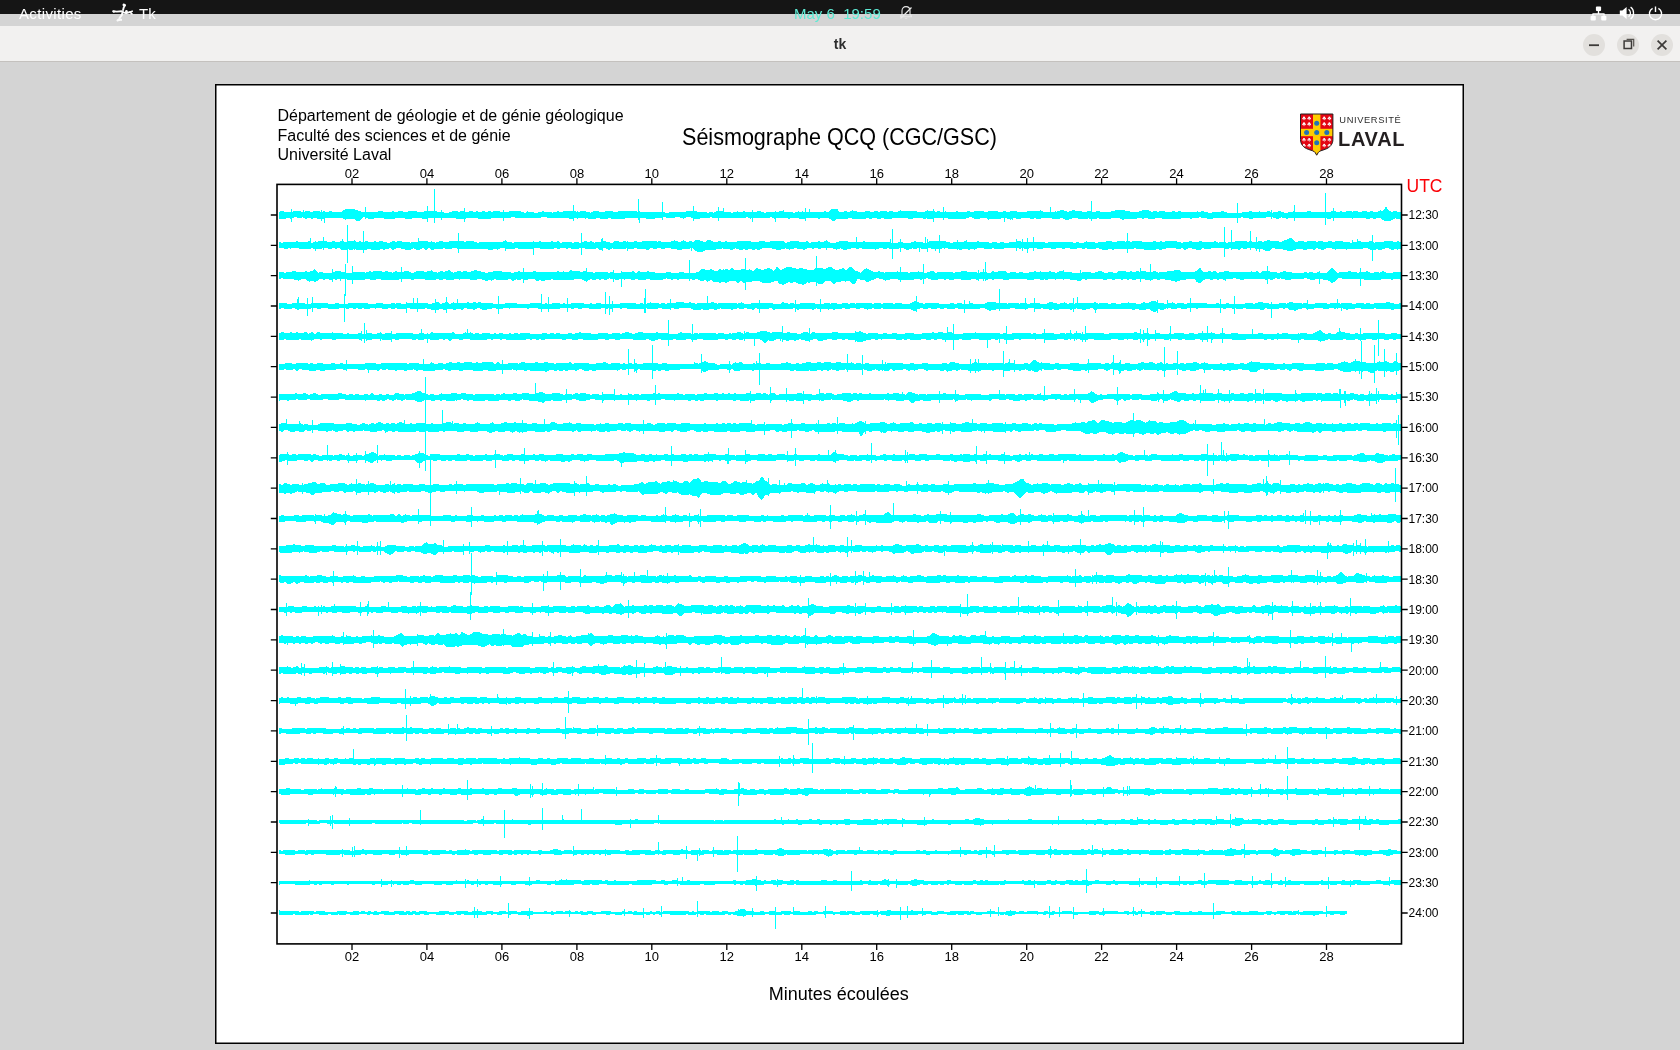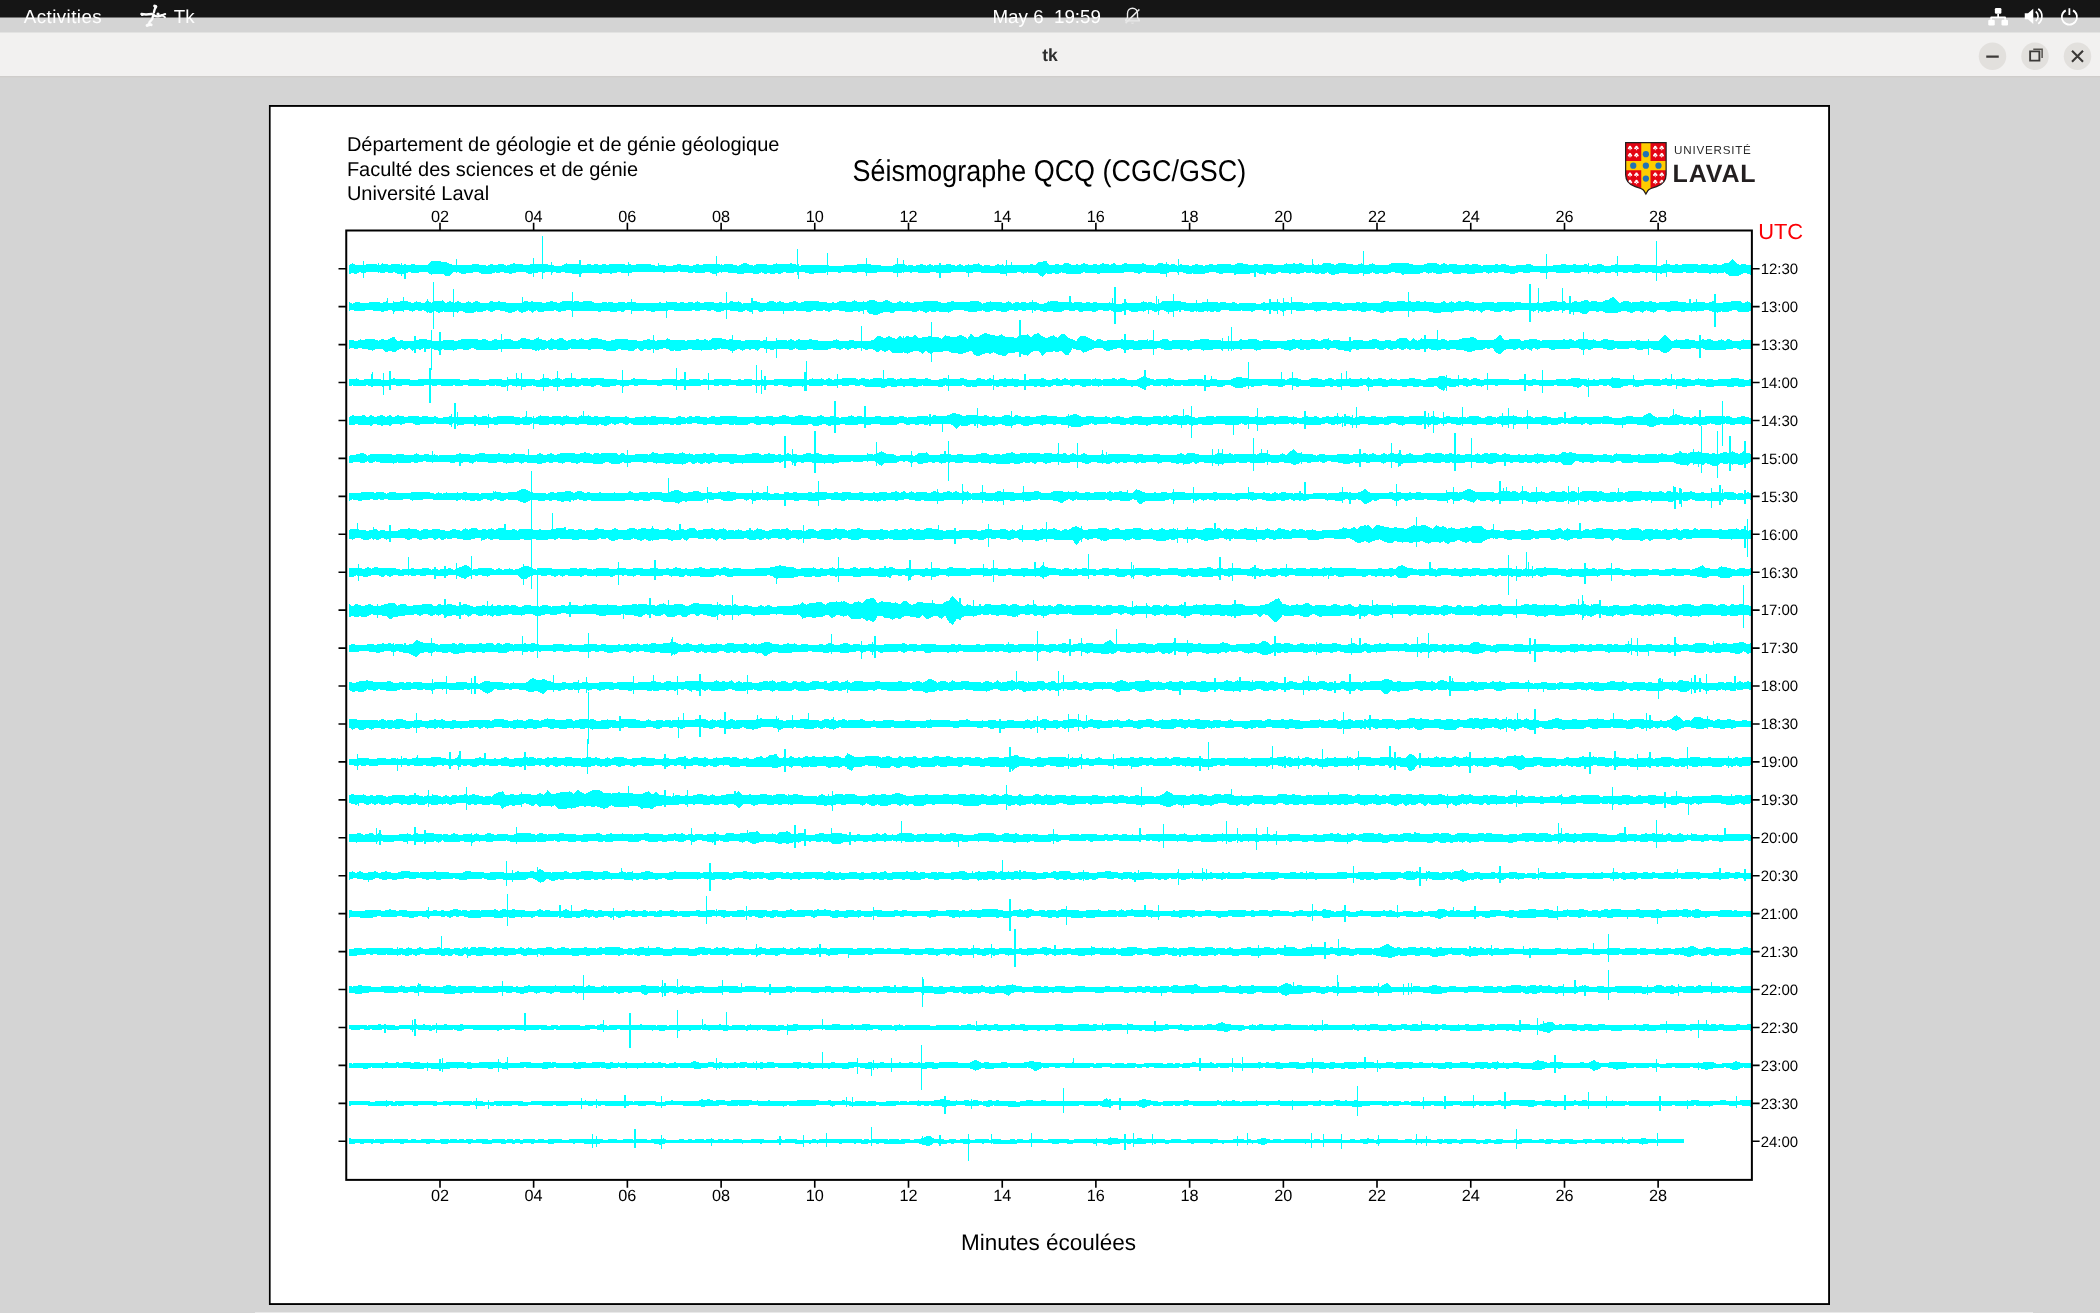--- a/index.html
+++ b/index.html
@@ -1,18 +1,18 @@
 <!DOCTYPE html>
 <html><head><meta charset="utf-8"><style>
 *{margin:0;padding:0;box-sizing:border-box}
 body{width:1680px;height:1050px;background:#d4d4d4;font-family:"Liberation Sans",sans-serif;overflow:hidden;position:relative}
 .topbar{position:absolute;left:0;top:0;width:1680px;height:14px;background:#151515;color:#fff}
 .topbar .act{position:absolute;left:19px;top:5px;font-size:15px;letter-spacing:.35px;color:#fdfdfd}
 .topbar .tkt{position:absolute;left:139px;top:5px;font-size:15px;color:#fdfdfd}
-.topbar .clock{position:absolute;left:794px;top:5px;font-size:15px;color:#ffffff}
+.topbar .clock{position:absolute;left:794px;top:5px;font-size:15px;color:#5eead4}
 .hdr{position:absolute;left:0;top:26px;width:1680px;height:36px;background:#f2f1f0;border-bottom:1px solid #c4c1be}
 .hdr .title{position:absolute;left:0;width:1680px;text-align:center;top:10px;font-size:14px;font-weight:bold;color:#2e2e2e}
 .wbtn{position:absolute;top:34px;width:22px;height:22px;border-radius:50%;background:#e2e0dd}
 </style></head>
 <body>
 <div class="topbar">
 <span class="act">Activities</span>
 <svg width="22" height="20" viewBox="0 0 22 20" style="position:absolute;left:112px;top:2px">
 <g stroke="#fbfbfb" fill="#fbfbfb" stroke-linecap="round" stroke-linejoin="round">
 <path d="M11.5 2.6 l1.4 0.8 -1.2 2.2 -0.6 2.4" fill="none" stroke-width="1.9"></path>

